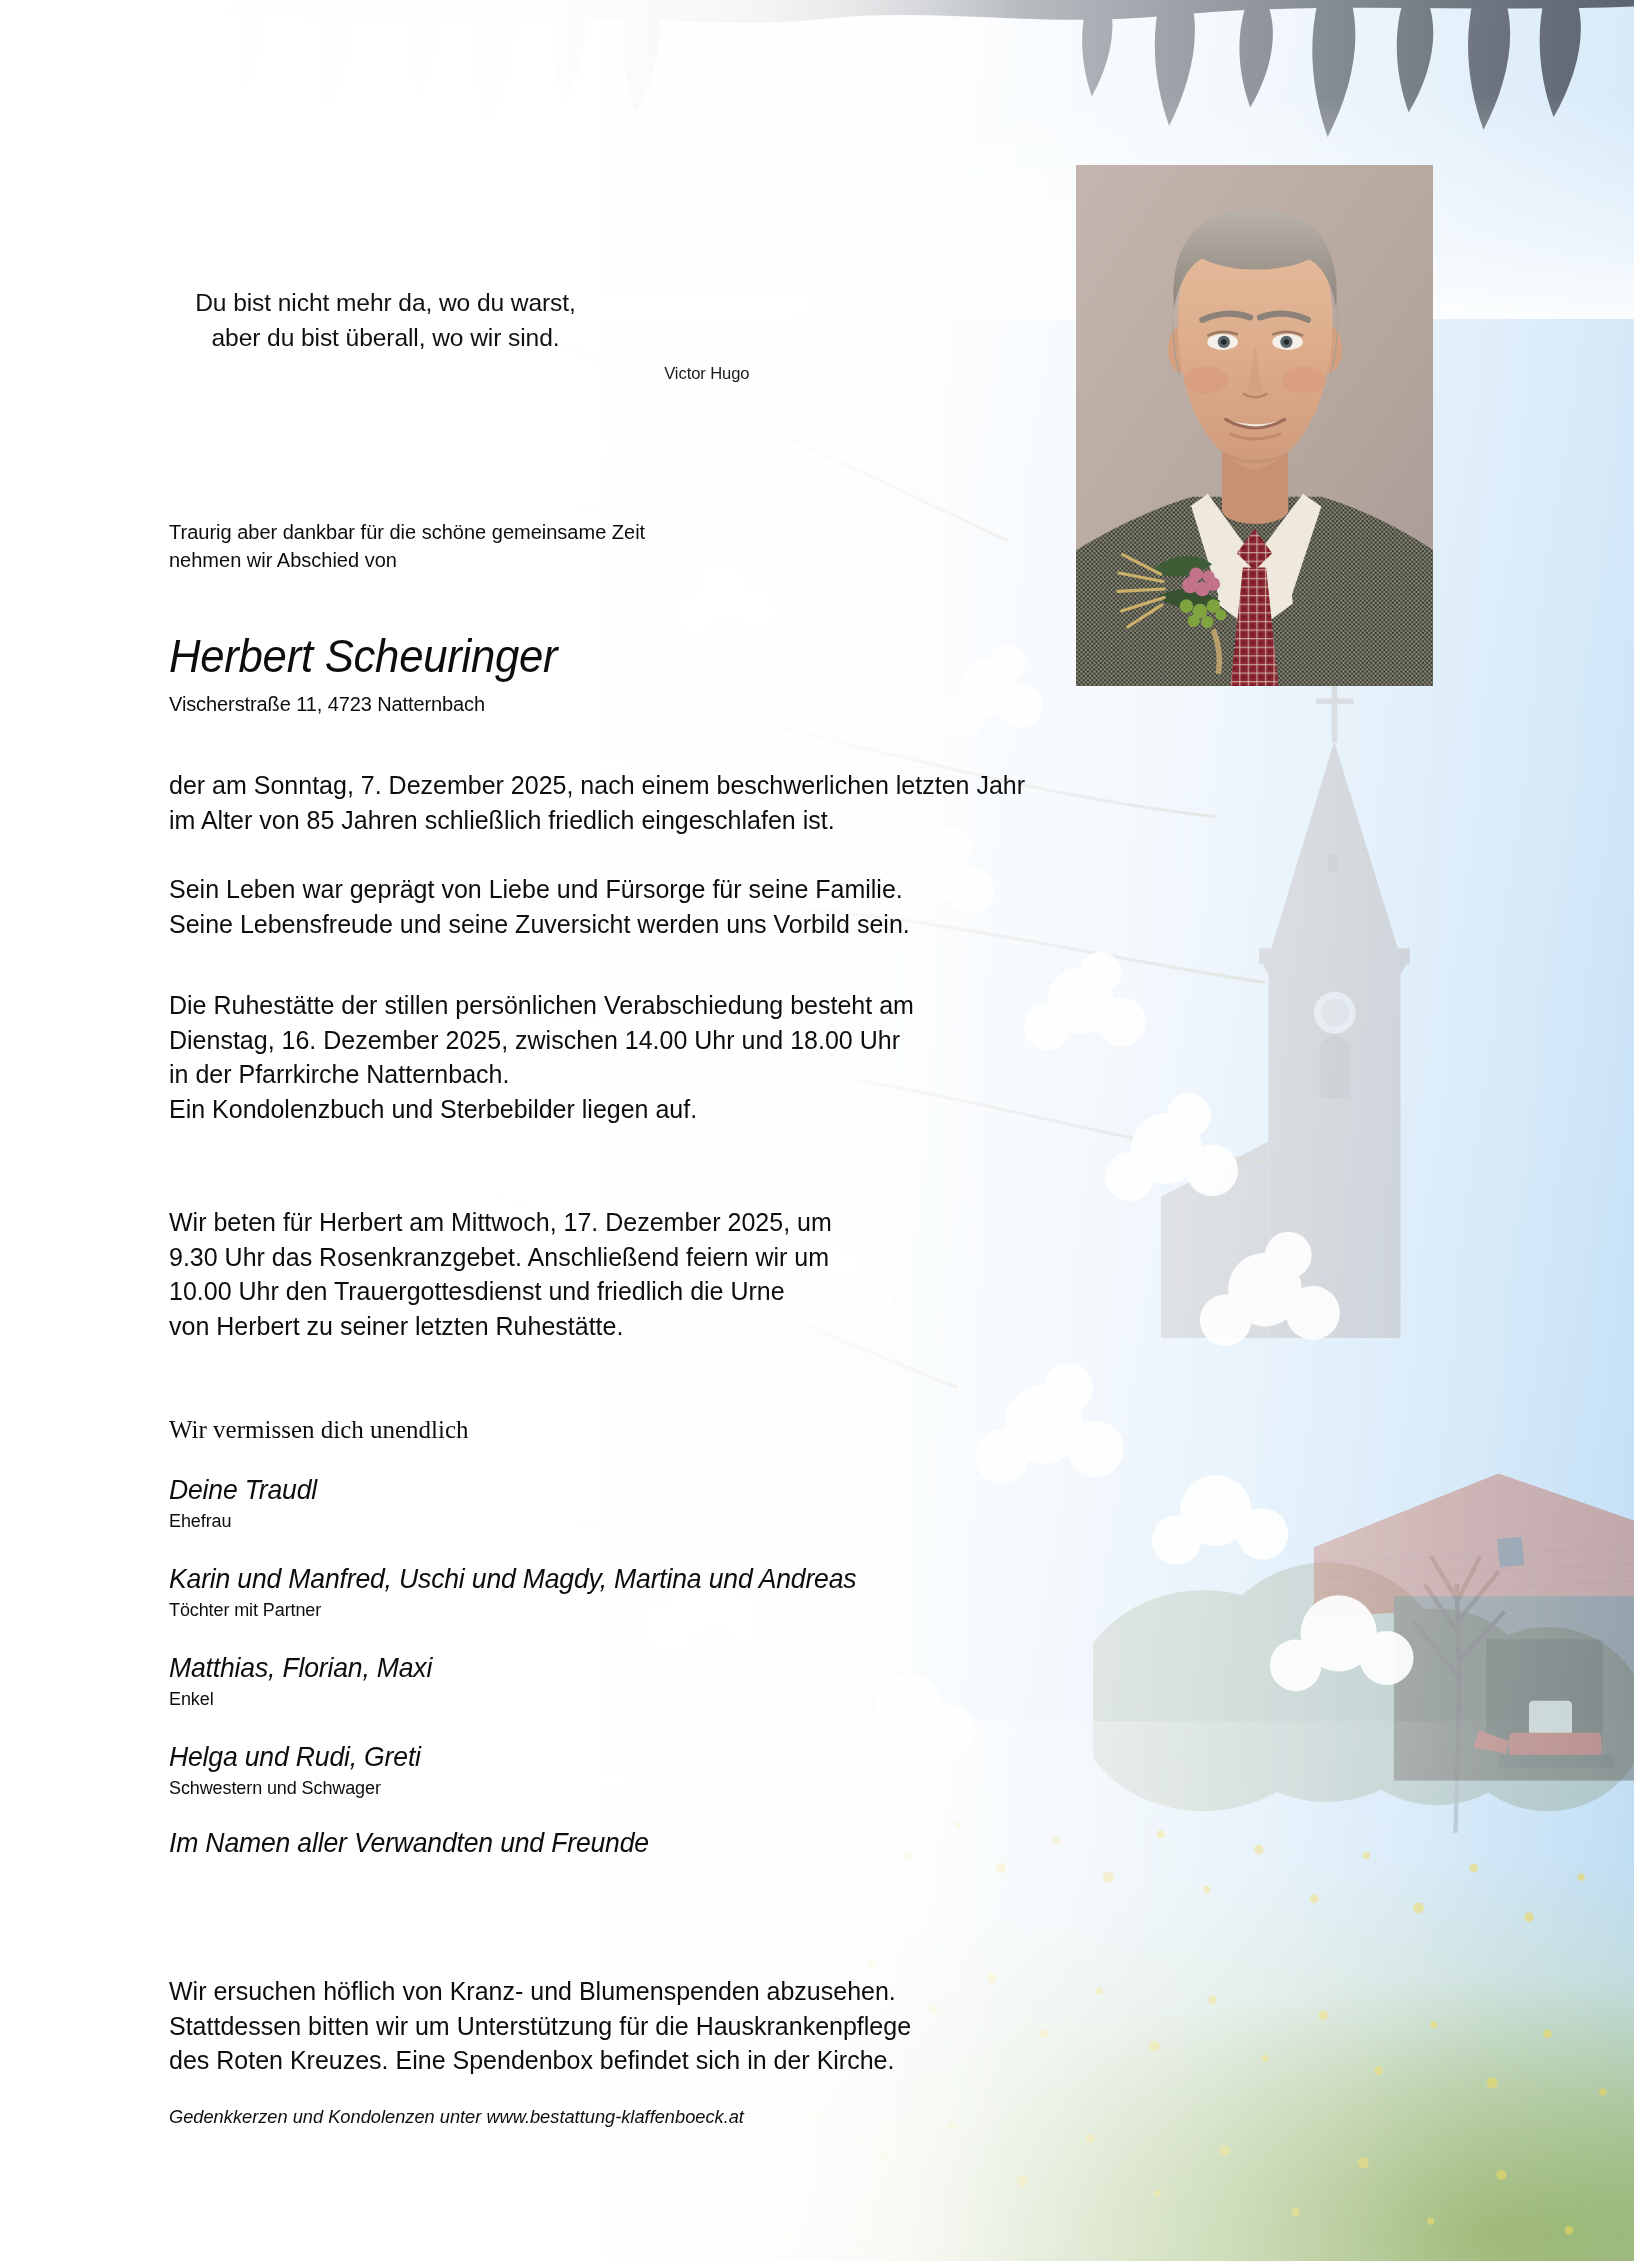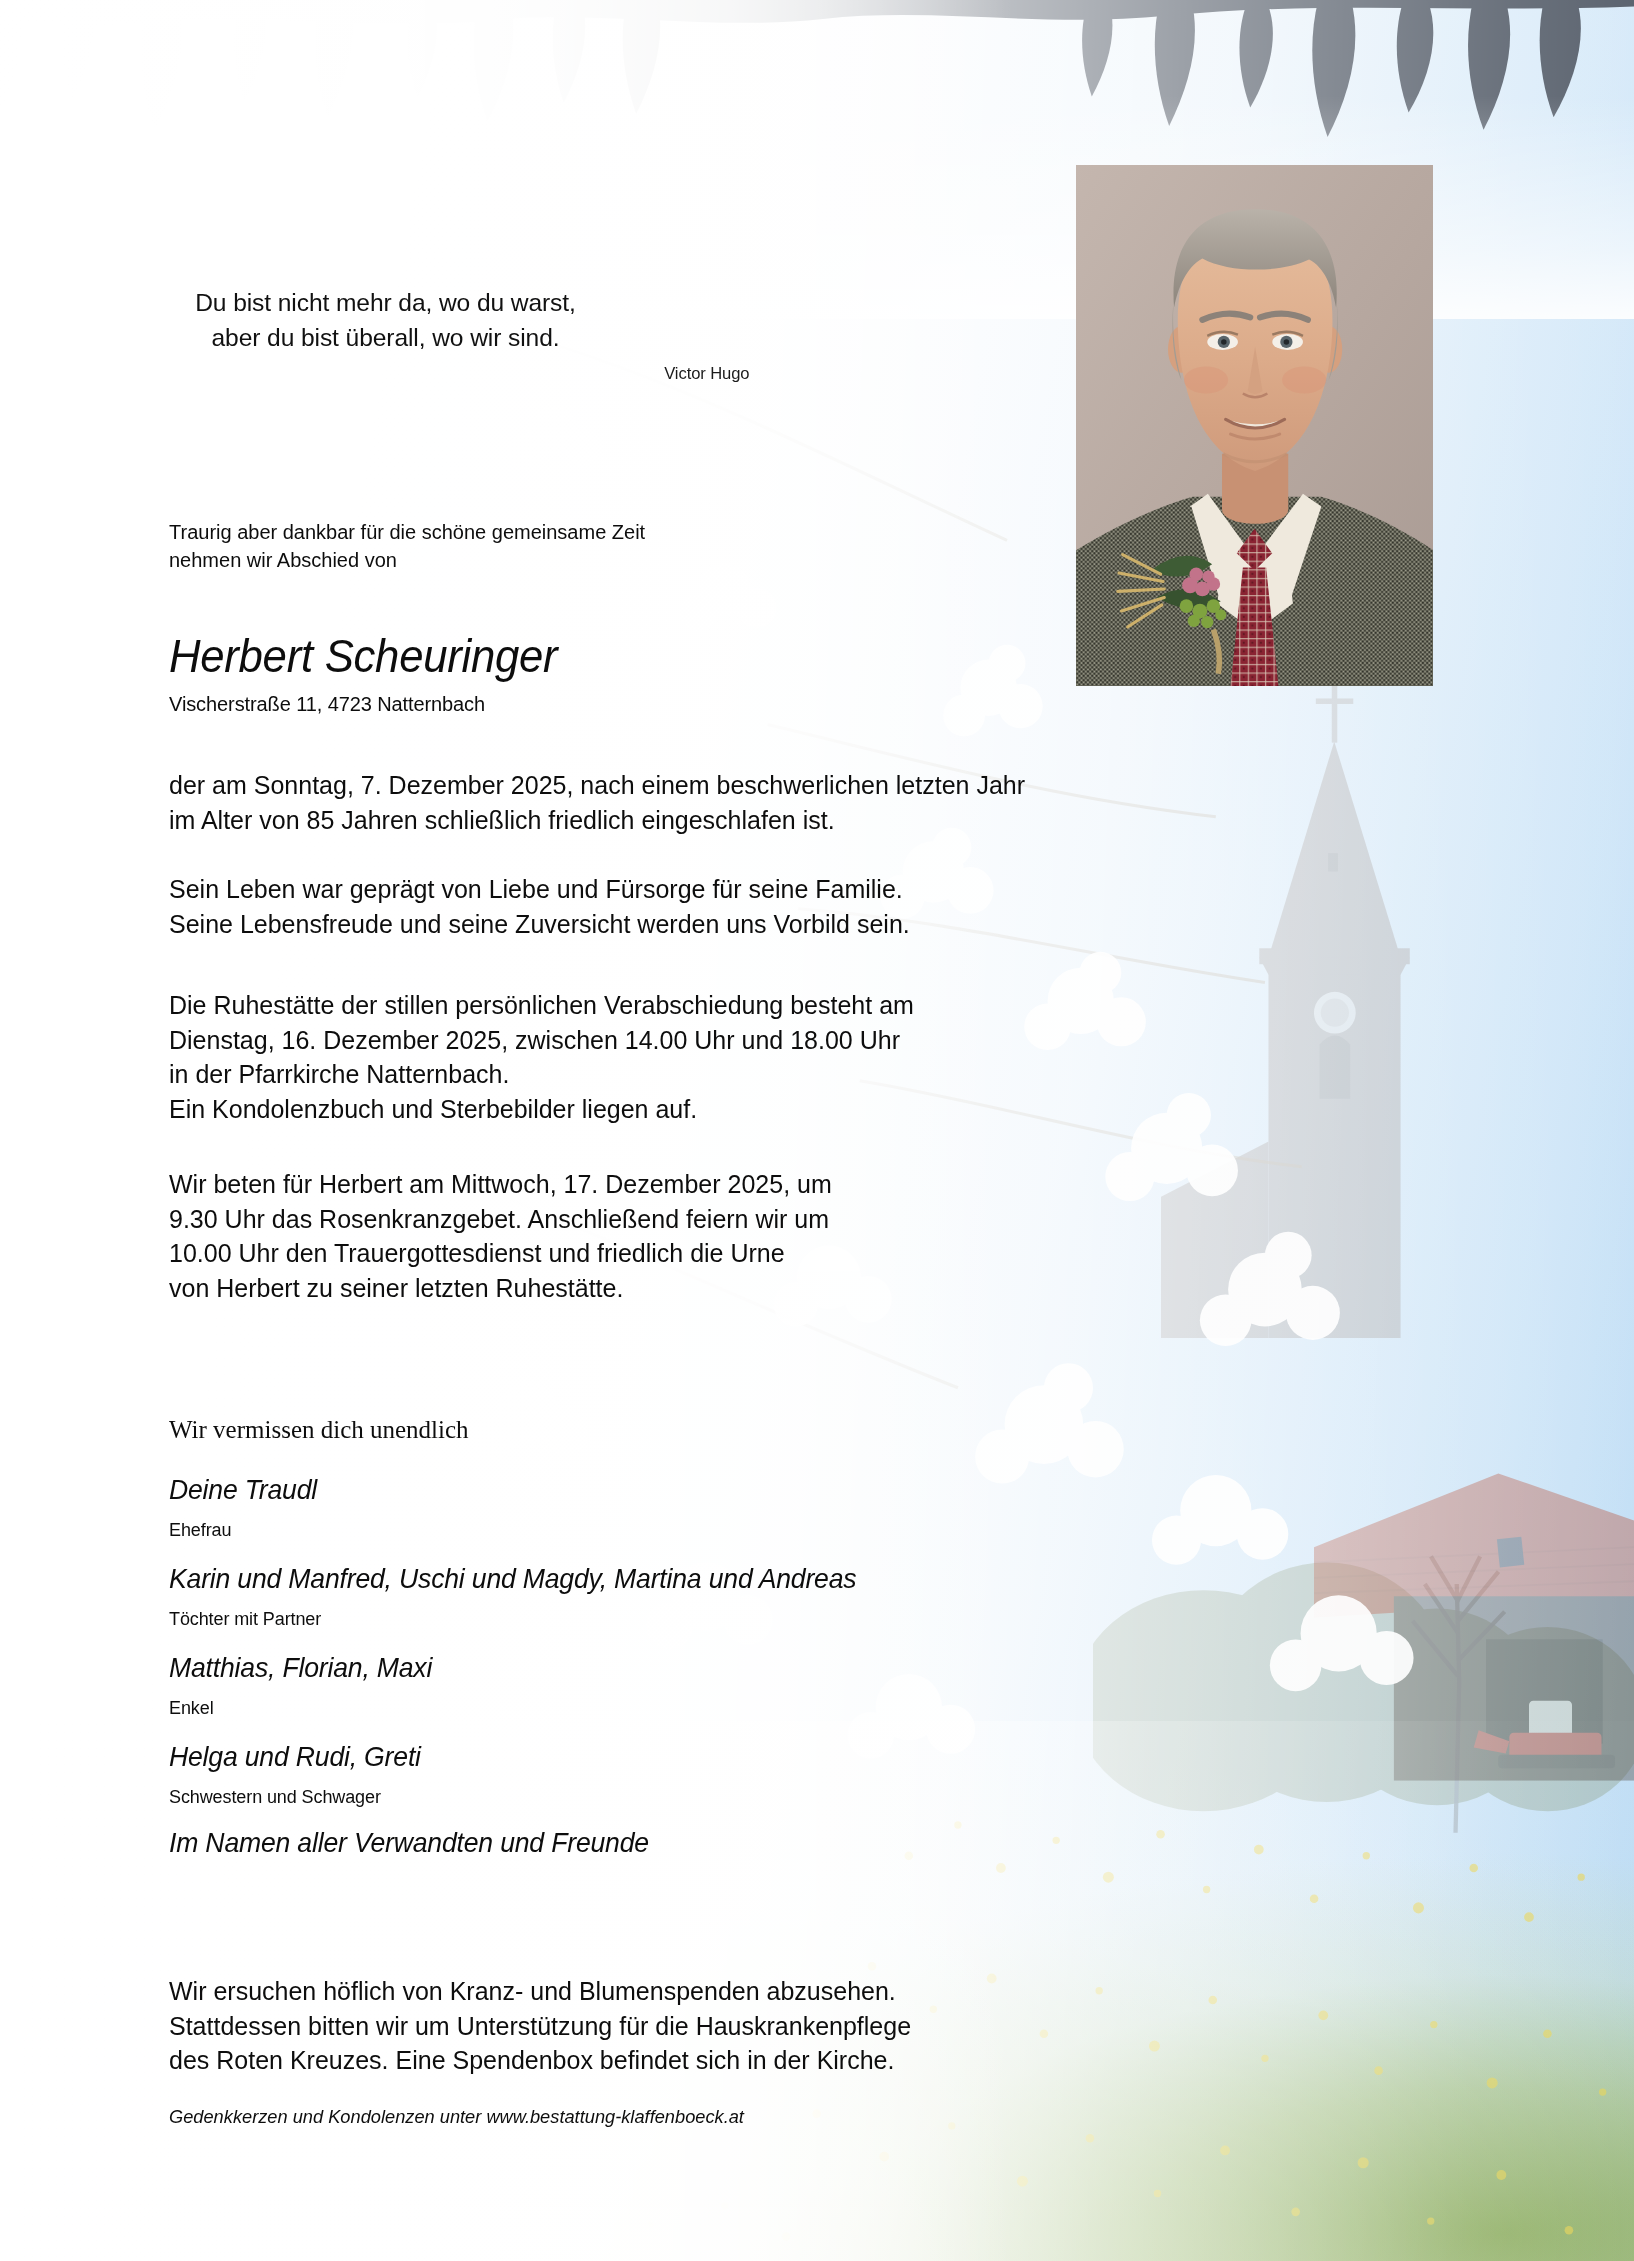--- a/index.html
+++ b/index.html
@@ -120,31 +120,31 @@
     font-size:47px; line-height:1.05;
     font-style:italic; font-weight:400;
     letter-spacing:-0.3px;
     transform:scaleX(0.93); transform-origin:left center;
   }
   .address { position:absolute; top:693px; font-size:20px; letter-spacing:-0.1px; }
 
   .p1 { position:absolute; top:768px; font-size:25px; line-height:1.38; }
   .p2 { position:absolute; top:872px; font-size:25px; line-height:1.38; }
   .p3 { position:absolute; top:988px; font-size:25px; line-height:1.38; }
-  .p4 { position:absolute; top:1167px; font-size:25px; line-height:1.38; }
+  .p4 { position:absolute; top:1205px; font-size:25px; line-height:1.38; }
 
   .farewell { position:absolute; top:1413px; font-size:25px; line-height:1.38;font-family:Liberation Serif, serif; }
 
   .fam { position:absolute; width:958px; }
   .fam .fam-name {
     font-size:28px; font-style:italic; line-height:1.12;
     letter-spacing:-0.2px;
     transform:scaleX(0.95); transform-origin:left center;
   }
-  .fam .fam-rel { font-size:18px; line-height:1.3; margin-top:14px; letter-spacing:-0.1px; }
+  .fam .fam-rel { font-size:18px; line-height:1.3; margin-top:5px; letter-spacing:-0.1px; }
   .fam1 { top:1474px; }
   .fam2 { top:1563px; }
   .fam3 { top:1652px; }
   .fam4 { top:1741px; }
   .fam5 { top:1827px; }
 
   .donation { position:absolute; top:1974px; font-size:25px; line-height:1.38; }
 
   .weblink {
     position:absolute; top:2106px; font-size:19px;

